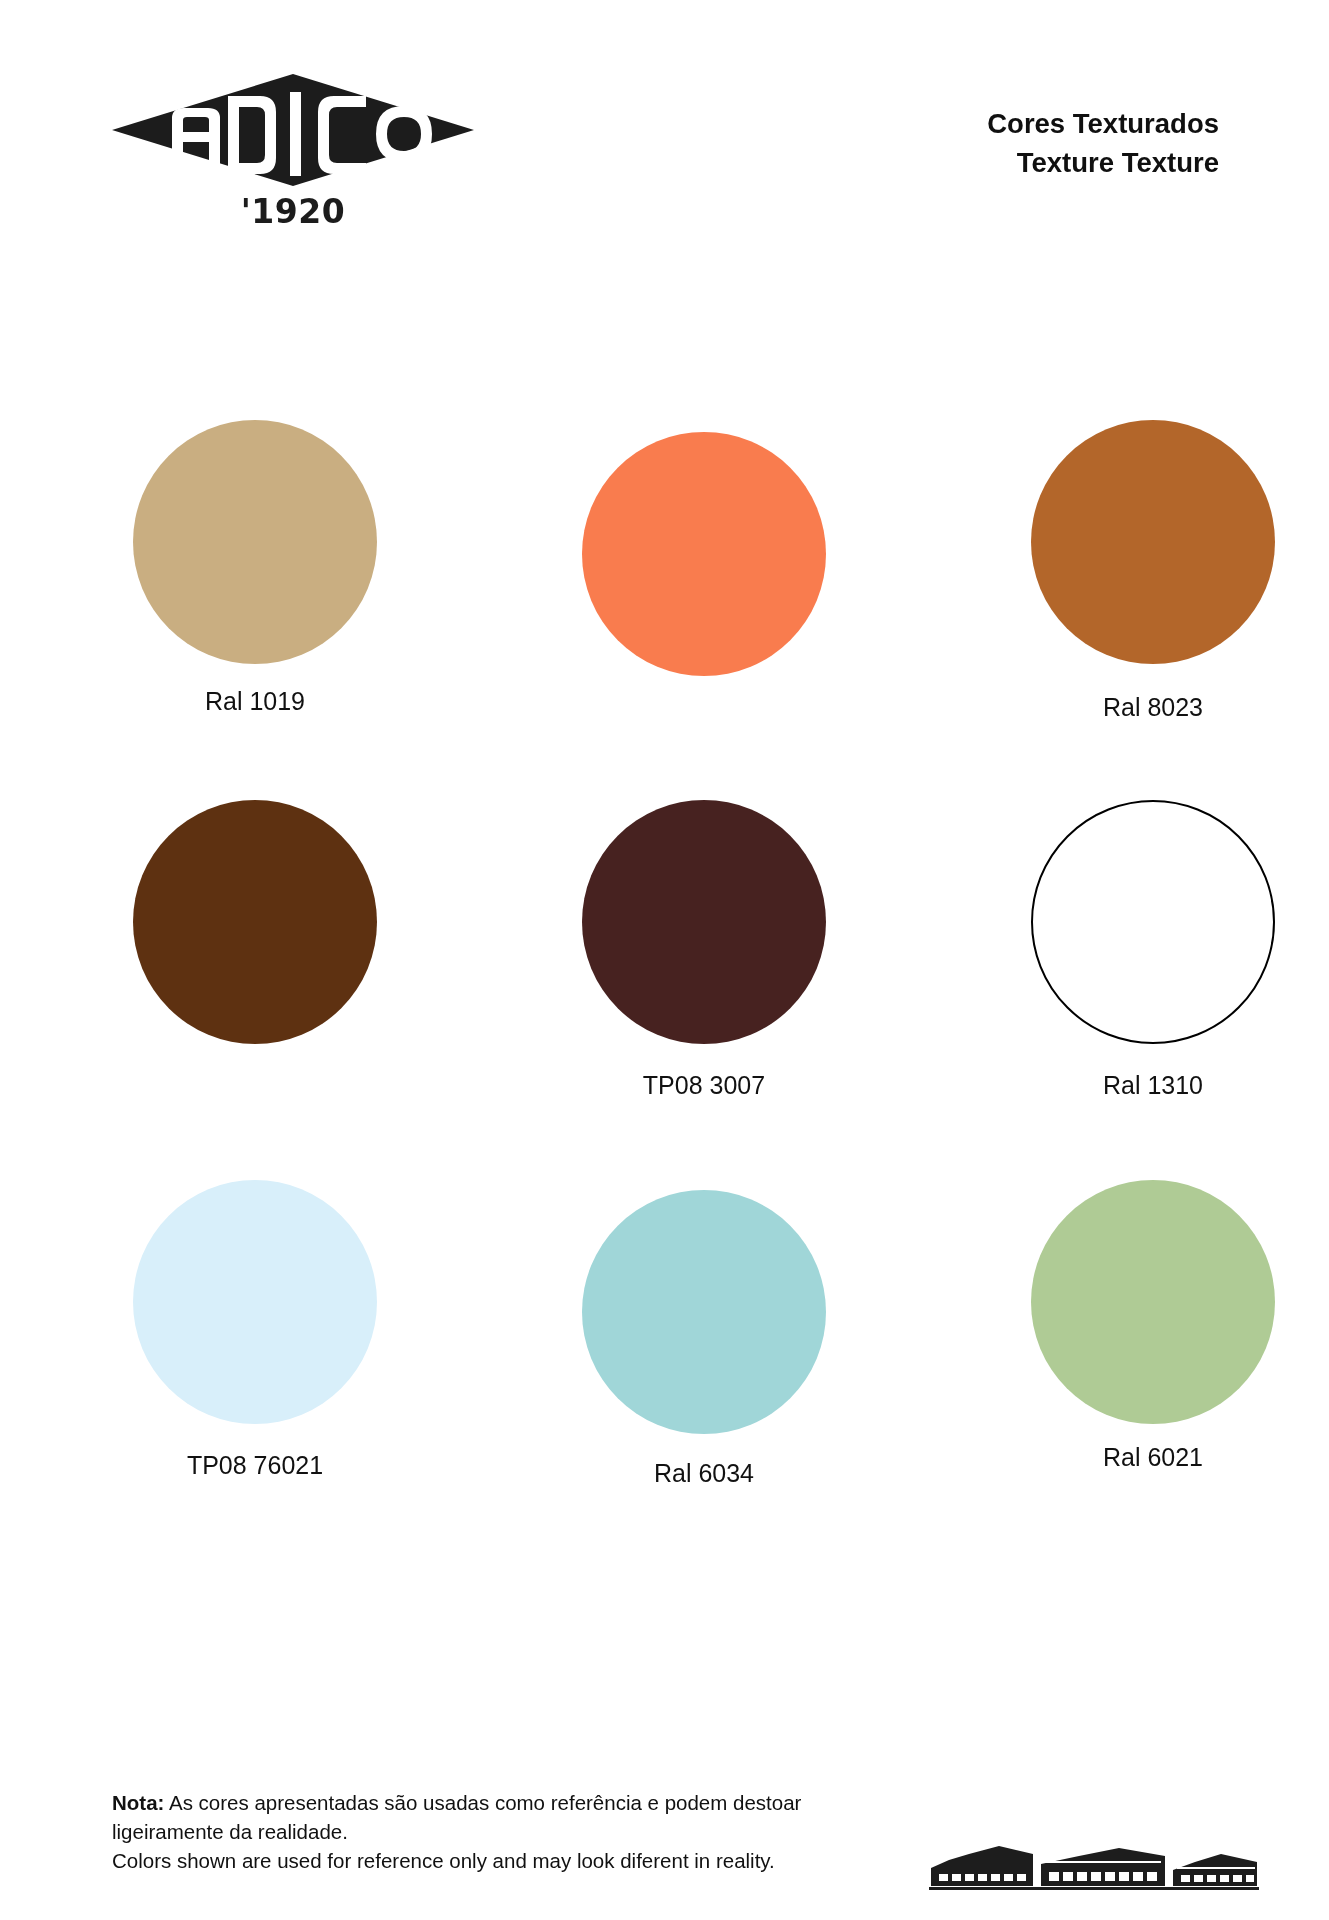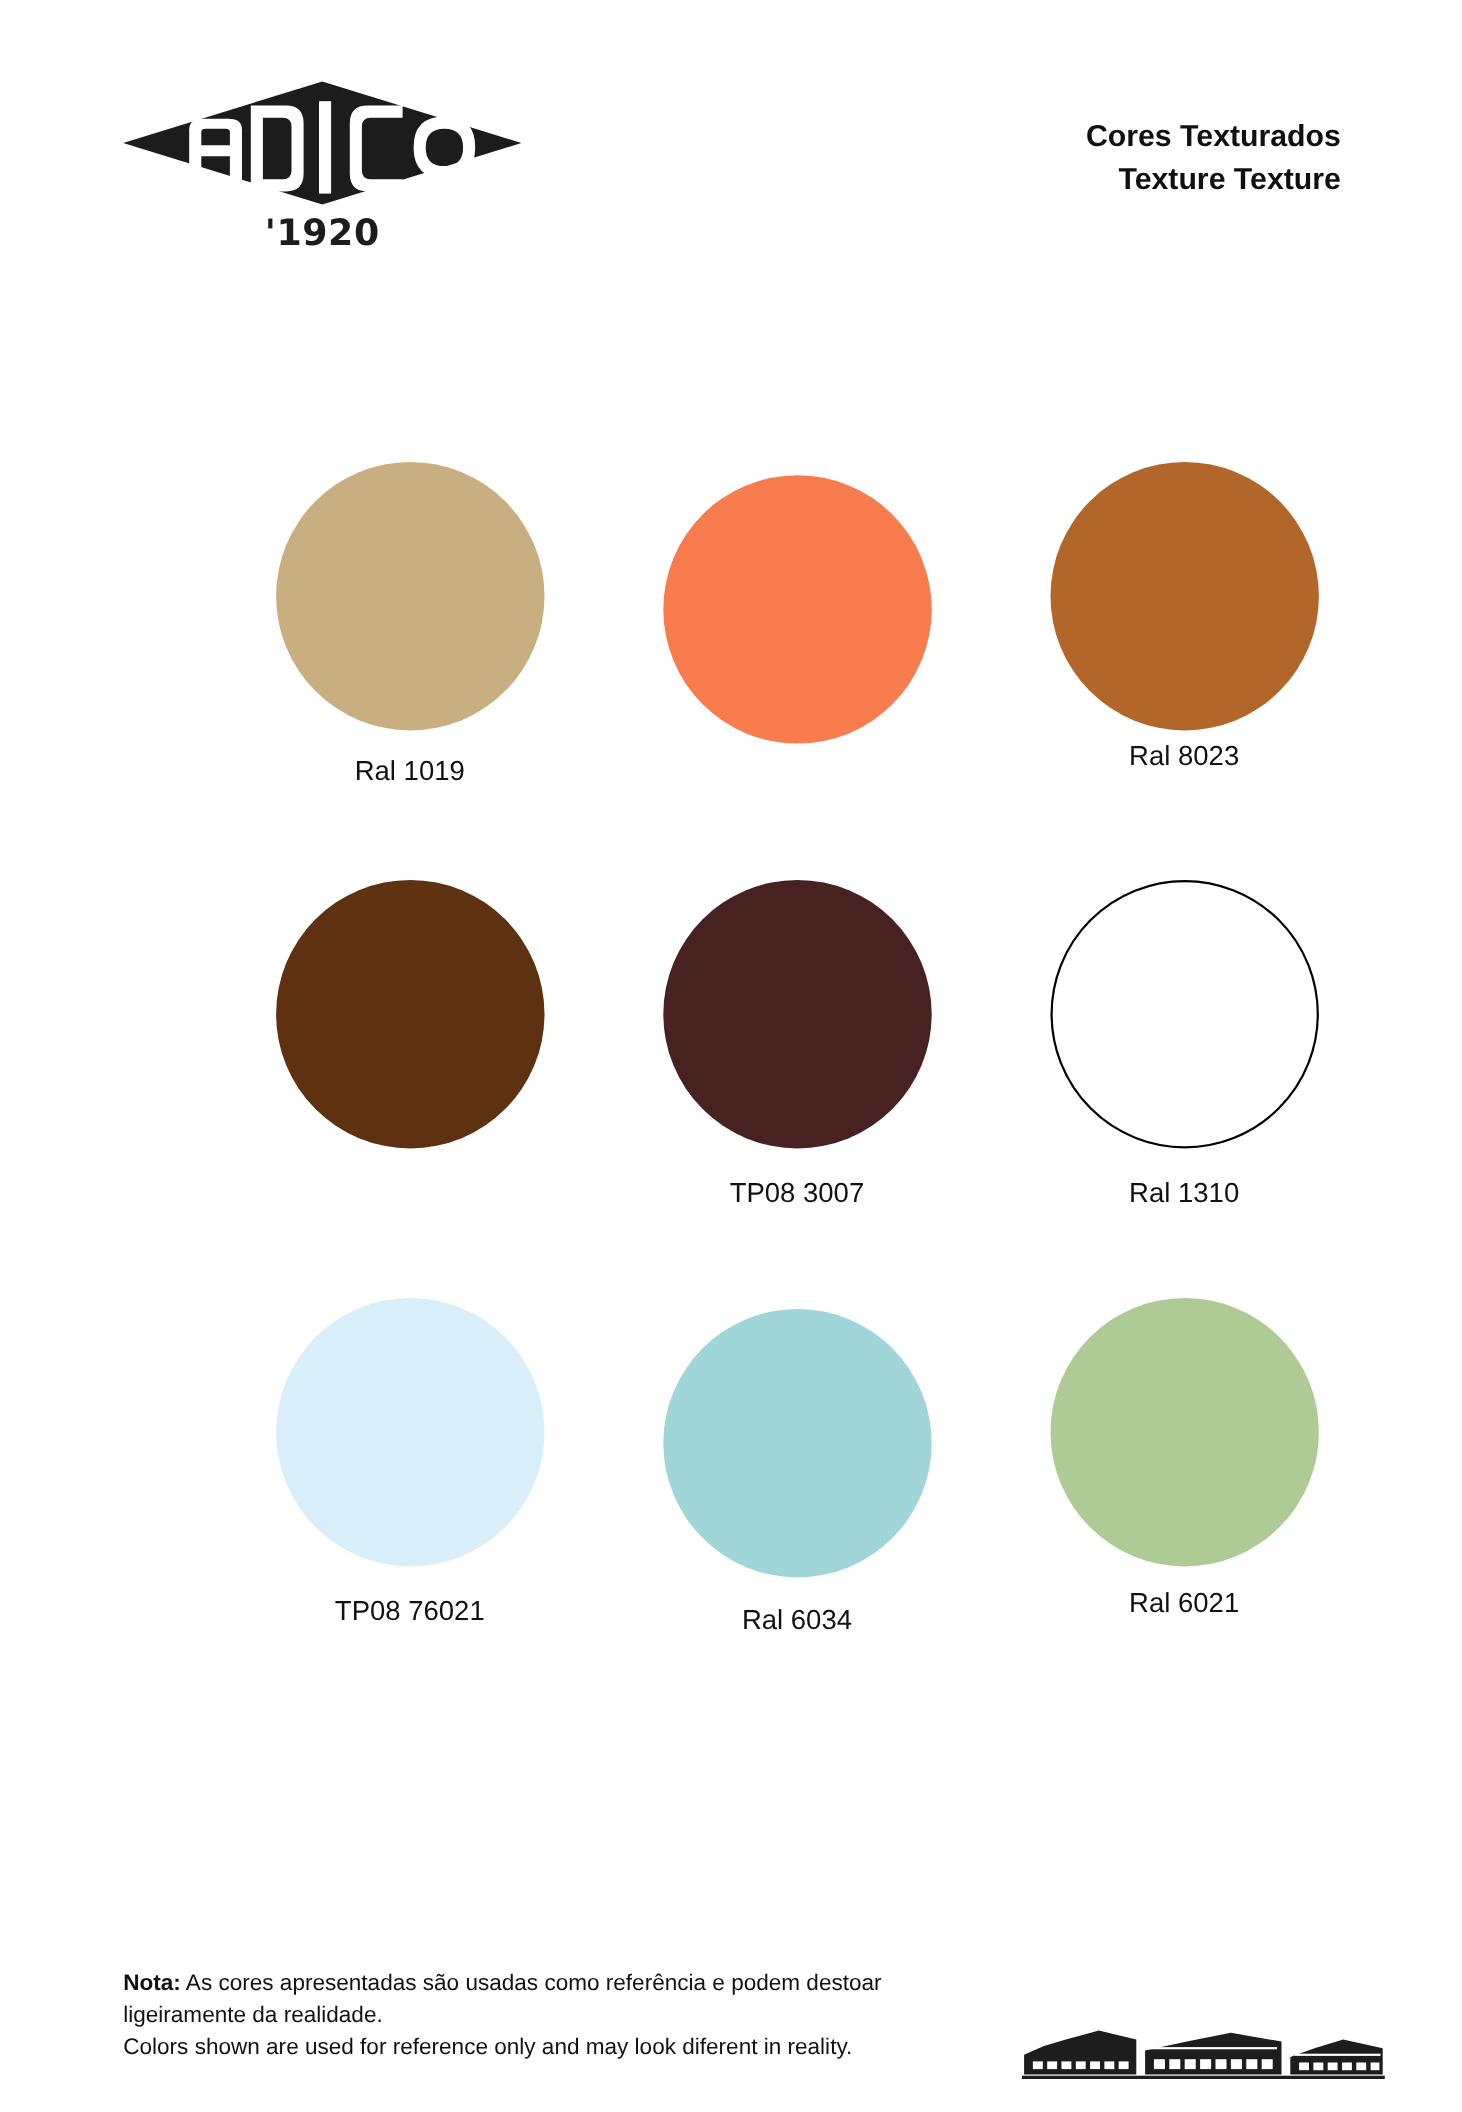--- a/index.html
+++ b/index.html
@@ -72,23 +72,23 @@
   
   .swatch-grid {
     position: absolute;
     left: 0;
     top: 420px;
     width: 1329px;
   }
 
   .swatch-row {
     display: flex;
-    justify-content: center;
+    justify-content: space-between;
     align-items: flex-start;
-    padding-left: 120px;
+    padding-left: 79px;
     height: 380px;
     box-sizing: border-box;
   }
 
   .swatch-cell {
     width: 352px;
     position: relative;
   }
 
   .swatch-disc {
@@ -110,21 +110,21 @@
   }
 
   
   .cell-off-a .swatch-disc { margin-top: 0px; }
   .cell-off-a .swatch-label { margin-top: 22px; }
 
   .cell-off-b .swatch-disc { margin-top: 12px; }
   .cell-off-b .swatch-label { margin-top: 22px; }
 
   .cell-off-c .swatch-disc { margin-top: 0px; }
-  .cell-off-c .swatch-label { margin-top: 8px; }
+  .cell-off-c .swatch-label { margin-top: 28px; }
 
   .cell-off-d .swatch-disc { margin-top: 0px; }
   .cell-off-d .swatch-label { margin-top: 26px; }
 
   .cell-off-e .swatch-disc { margin-top: 0px; }
   .cell-off-e .swatch-label { margin-top: 26px; }
 
   .cell-off-f .swatch-disc { margin-top: 0px; }
   .cell-off-f .swatch-label { margin-top: 26px; }
 

